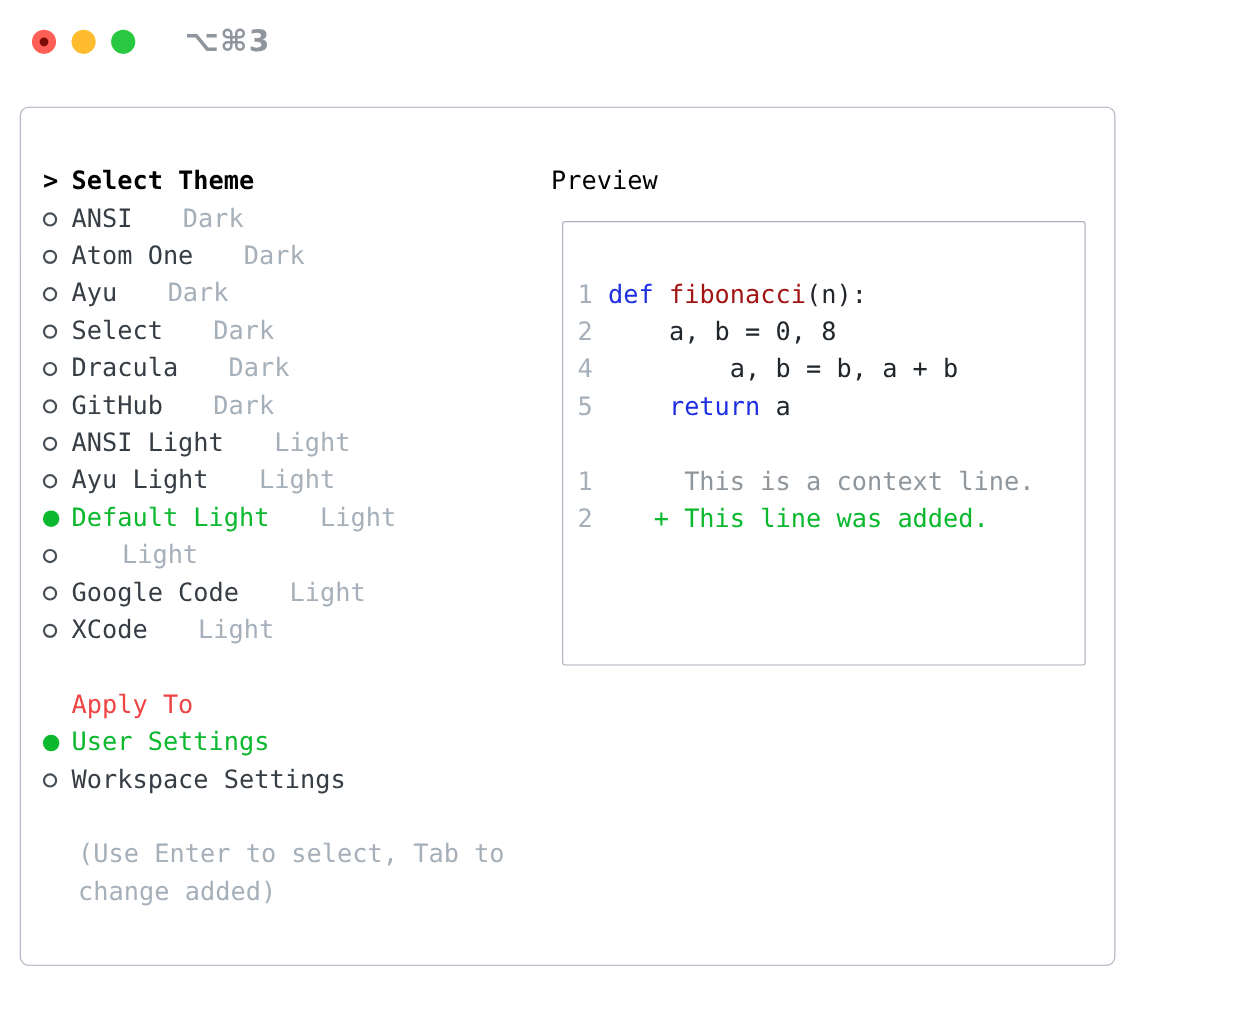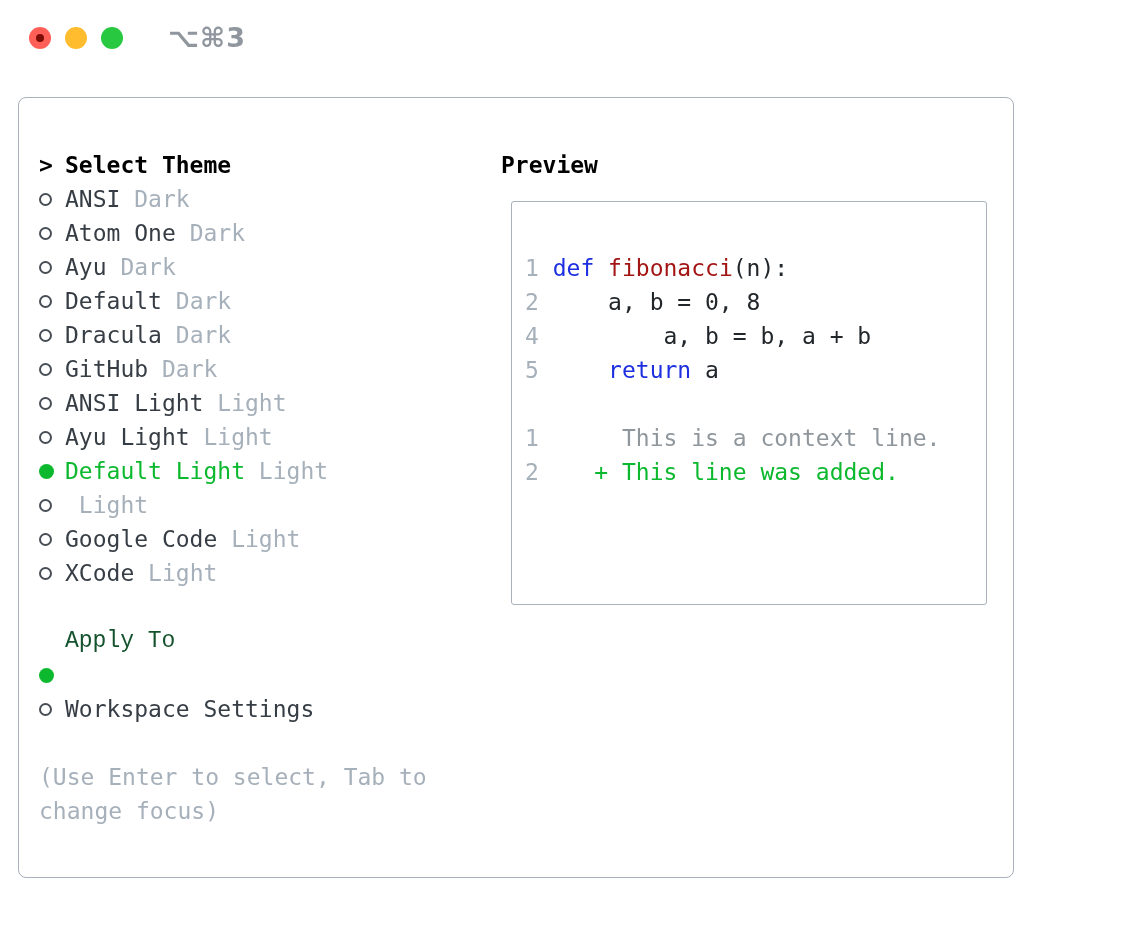--- a/index.html
+++ b/index.html
@@ -24,29 +24,29 @@
   .panel{position:absolute;left:18px;top:97px;width:996px;height:781px;border:1.5px solid var(--border);border-radius:8px;background:#fff;}
 
   
   .leftcol{position:absolute;left:20px;top:50px;font-size:23px;}
   .row{display:flex;align-items:center;height:34px;white-space:pre;}
   .marker{width:26px;display:flex;align-items:center;flex:none;}
   .pointer{font-weight:bold;color:#000;}
   .radio{width:13px;height:13px;border:2px solid #474e55;border-radius:50%;}
   .radio.sel{width:15px;height:15px;border:none;background:var(--green);}
   .hdr{font-weight:bold;color:#000;}
-  .subhdr{color:#14532d;font-family:Liberation Mono, monospace;}
+  .subhdr{color:#ef4444;}
   .label{color:var(--item);}
   .label.sel{color:var(--green);}
-  .variant{color:var(--muted);}
+  .variant{color:var(--muted);margin-left:32px;}
   .spacer{height:34px;}
-  .hintline{height:34px;line-height:34px;color:var(--muted);white-space:pre;}
+  .hintline{height:34px;line-height:34px;color:var(--muted);white-space:pre;margin-left:32px;}
 
   
-  .preview-title{position:absolute;left:482px;top:50px;height:34px;line-height:34px;font-weight:bold;font-size:23px;color:#000;}
+  .preview-title{position:absolute;left:482px;top:50px;height:34px;line-height:34px;font-weight:normal;font-size:23px;color:#000;}
   .preview-box{position:absolute;left:492px;top:103px;width:476px;height:404px;border:1.5px solid var(--border);border-radius:3px;background:#fff;padding:49px 0 0 13px;overflow:hidden;}
   .codeline{height:34px;line-height:34px;font-size:23px;white-space:pre;}
   .ln{color:var(--muted);}
   .c-keyword{color:var(--kw);}
   .c-function{color:var(--fn);}
   .c-plain{color:var(--code);}
   .c-context{color:var(--ctx);text-align:right;}
   .c-deleted{color:var(--del);}
   .c-added{color:var(--add,#0cb92e);}
 </style>
@@ -67,48 +67,48 @@
     <div class="leftcol">
       <div class="row">
         <span class="marker"><span class="pointer">&gt;</span></span>
         <span class="hdr">Select Theme</span>
       </div>
 
       <div id="theme-list">
           <div class="row"><span class="marker"><span class="radio"></span></span><span class="label">ANSI</span><span class="variant"> Dark</span></div>
           <div class="row"><span class="marker"><span class="radio"></span></span><span class="label">Atom One</span><span class="variant"> Dark</span></div>
           <div class="row"><span class="marker"><span class="radio"></span></span><span class="label">Ayu</span><span class="variant"> Dark</span></div>
-          <div class="row"><span class="marker"><span class="radio"></span></span><span class="label">Default</span><span class="variant"> Dark</span></div>
+          <div class="row"><span class="marker"><span class="radio"></span></span><span class="label">Select</span><span class="variant"> Dark</span></div>
           <div class="row"><span class="marker"><span class="radio"></span></span><span class="label">Dracula</span><span class="variant"> Dark</span></div>
           <div class="row"><span class="marker"><span class="radio"></span></span><span class="label">GitHub</span><span class="variant"> Dark</span></div>
           <div class="row"><span class="marker"><span class="radio"></span></span><span class="label">ANSI Light</span><span class="variant"> Light</span></div>
           <div class="row"><span class="marker"><span class="radio"></span></span><span class="label">Ayu Light</span><span class="variant"> Light</span></div>
           <div class="row"><span class="marker"><span class="radio sel"></span></span><span class="label sel">Default Light</span><span class="variant"> Light</span></div>
           <div class="row"><span class="marker"><span class="radio"></span></span><span class="variant"> Light</span></div>
           <div class="row"><span class="marker"><span class="radio"></span></span><span class="label">Google Code</span><span class="variant"> Light</span></div>
           <div class="row"><span class="marker"><span class="radio"></span></span><span class="label">XCode</span><span class="variant"> Light</span></div>
         </div>
 
       <div class="spacer"></div>
 
       <div class="row">
         <span class="marker"></span>
         <span class="subhdr">Apply To</span>
       </div>
 
       <div id="apply-list">
-          <div class="row"><span class="marker"><span class="radio sel"></span></span></div>
+          <div class="row"><span class="marker"><span class="radio sel"></span></span><span class="label sel">User Settings</span></div>
           <div class="row"><span class="marker"><span class="radio"></span></span><span class="label">Workspace Settings</span></div>
         </div>
 
       <div class="spacer"></div>
 
       <div id="hint">
           <div class="hintline">(Use Enter to select, Tab to</div>
-          <div class="hintline">change focus)</div>
+          <div class="hintline">change added)</div>
         </div>
     </div>
 
     <div class="preview-title">Preview</div>
 
     <div class="preview-box" id="preview-box">
         <div class="codeline"><span class="ln">1 </span><span class="c-keyword">def</span><span class="c-plain"> </span><span class="c-function">fibonacci</span><span class="c-plain">(n):</span></div>
         <div class="codeline"><span class="ln">2 </span><span class="c-plain">    a, b = 0, 8</span></div>
         <div class="codeline"><span class="ln">4 </span><span class="c-plain">        a, b = b, a + b</span></div>
         <div class="codeline"><span class="ln">5 </span><span class="c-plain">    </span><span class="c-keyword">return</span><span class="c-plain"> a</span></div>

